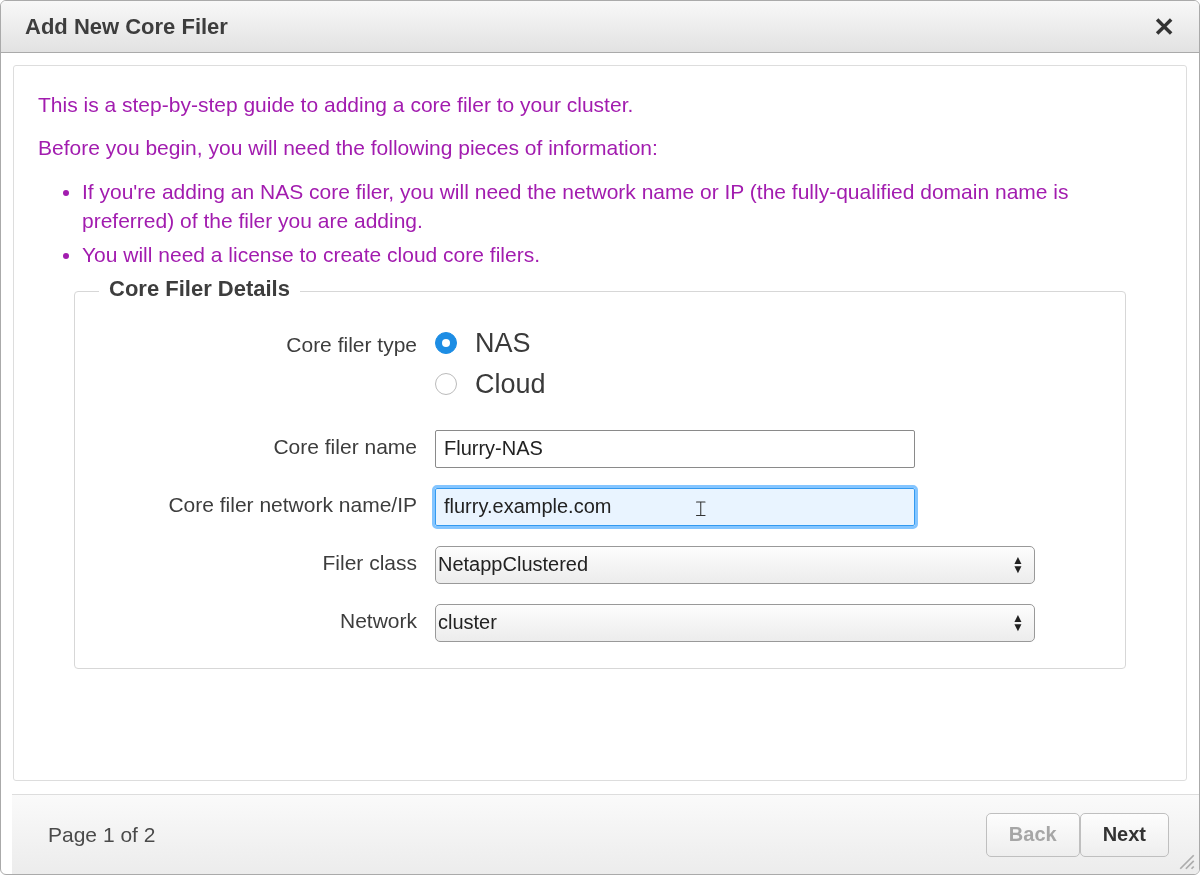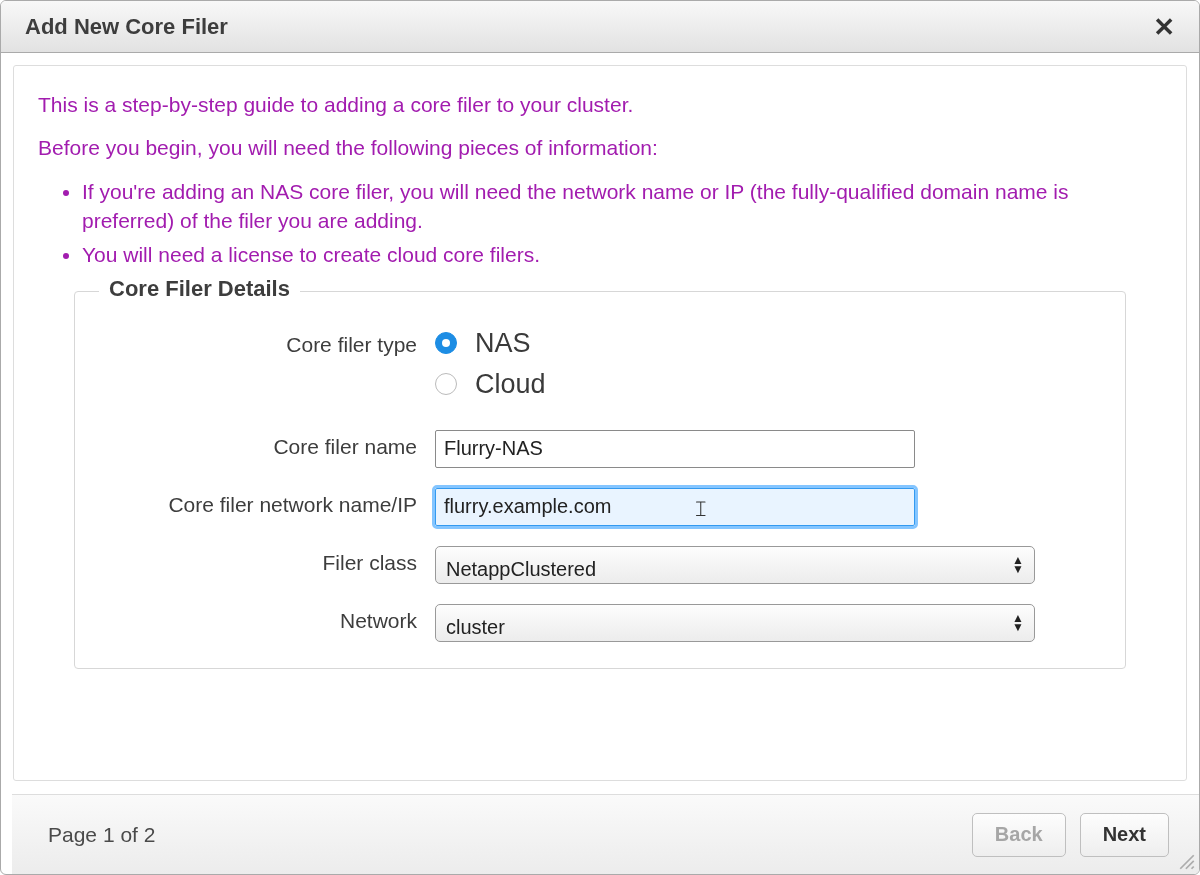--- a/index.html
+++ b/index.html
@@ -49,36 +49,36 @@
     content: ""; width: 8px; height: 8px; border-radius: 50%; background: #fff;
   }
   .text-input {
     width: 480px; height: 38px; font-size: 20px; padding: 2px 8px;
     background: #fff; border: 1px solid #8a8a8a; border-radius: 2px; color: #222;
   }
   .text-input.focus {
     background: #e9f4ff; border: 1px solid #339af0; outline: 3px solid #84c5ff; outline-offset: 0;
   }
   .select {
-    width: 600px; height: 38px; font-size: 20px; padding: 2px 30px 2px 10px;
+    width: 600px; height: 38px; font-size: 20px; padding: 2px 30px 2px 2px;
     background: linear-gradient(to bottom, #fdfdfd, #ececec);
-    border: 1px solid #999; border-radius: 5px; position: relative; display: flex; align-items: flex-end;
+    border: 1px solid #999; border-radius: 5px; position: relative; display: flex; align-items: center;
     color: #222;
   }
   .select-arrows {
     position: absolute; right: 10px; top: 50%; transform: translateY(-50%);
     display: flex; flex-direction: column; line-height: 0.6; font-size: 12px; color: #222; gap: 2px;
   }
   .footer {
     position: absolute; left: 11px; right: 0; bottom: 0; height: 80px; border-top: 1px solid #ddd;
     background: linear-gradient(to bottom, #fafafa, #ececec);
     display: flex; align-items: center; justify-content: space-between; padding: 0 30px 0 36px;
   }
   .page-ind { font-size: 21px; color: #4a4a4a; }
-  .footer-buttons { display: flex; gap: 14px; }
+  .footer-buttons { display: flex; }
   .btn {
     height: 44px; padding: 0 22px; font-size: 20px; border: 1px solid #bfbfbf; border-radius: 5px;
     background: linear-gradient(to bottom, #fdfdfd, #eee); cursor: pointer; display: inline-flex; align-items: center;
     font-weight: bold; color: #333;
   }
   .btn.disabled { color: #a6a6a6; cursor: default; }
   .resize-grip {
     position: absolute; right: 3px; bottom: 3px; width: 18px; height: 18px; opacity: 0.55;
   }
   .text-cursor {

